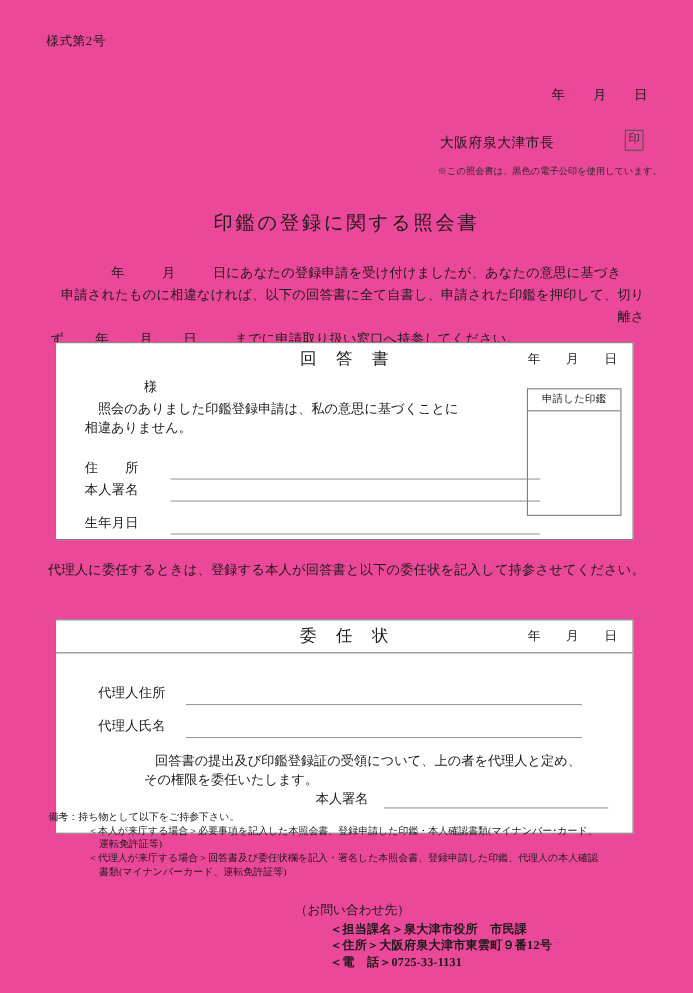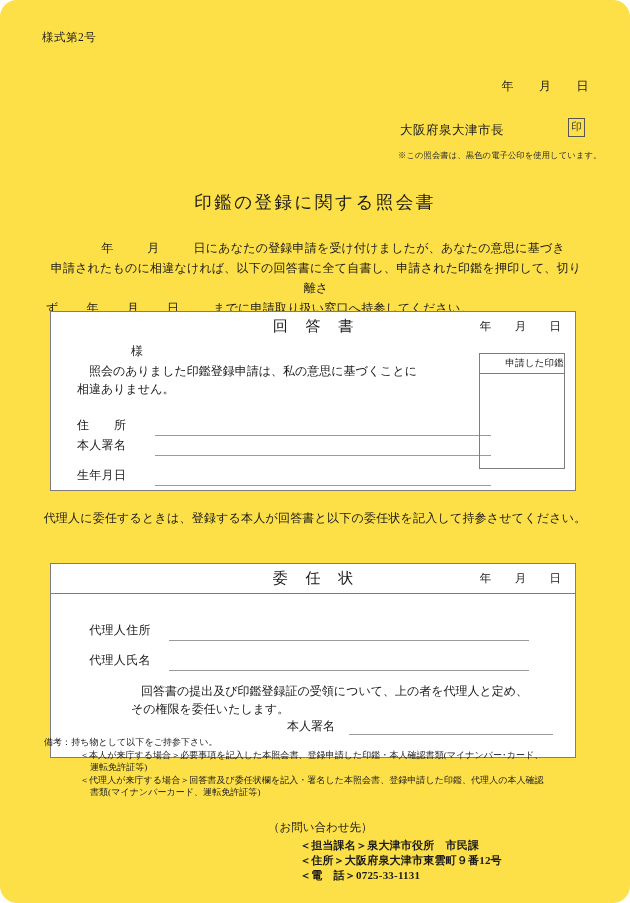--- a/index.html
+++ b/index.html
@@ -11,22 +11,21 @@
     width: 630px;
     height: 903px;
     position: relative;
     font-family: "Liberation Serif", "DejaVu Serif", serif;
     color: #1a1a1a;
     overflow: hidden;
   }
   .page {
     position: absolute;
     inset: 0;
-    background: #fde047;
-    border-radius: 17px;
+    background: #ec4899;
   }
 
   
   .abs { position: absolute; }
   .nowrap { white-space: nowrap; }
 
   
   #form-code {
     left: 42px; top: 30px;
     font-size: 11.5px;
@@ -71,21 +70,21 @@
 
   
   #intro-block {
     left: 46px; top: 238px;
     width: 540px;
     font-size: 12px;
     line-height: 20px;
     letter-spacing: 0.2px;
   }
   #intro-block .l1 { display: block; text-align: center; }
-  #intro-block .l2 { display: block; text-align: center; }
+  #intro-block .l2 { display: block; text-align: right; }
   #intro-block .l3 { display: block; text-align: left; }
   .gap-s { display: inline-block; width: 28px; }
   .gap-m { display: inline-block; width: 34px; }
 
   
   .form-box {
     position: absolute;
     border: 1px solid #7d7d7d;
     background: #fff;
     box-sizing: border-box;
@@ -158,21 +157,21 @@
     position: absolute;
     left: 428px; top: 41px;
     width: 86px; height: 116px;
     border: 1px solid #7d7d7d;
     box-sizing: border-box;
   }
   #seal-frame .seal-cap {
     height: 19px;
     border-bottom: 1px solid #7d7d7d;
     font-size: 9.5px;
-    text-align: right;
+    text-align: center;
     line-height: 19px;
     letter-spacing: 0.2px;
   }
 
   
   #proxy-note {
     left: 0; right: 0; top: 510px;
     text-align: center;
     font-size: 12px;
     letter-spacing: 0.2px;

